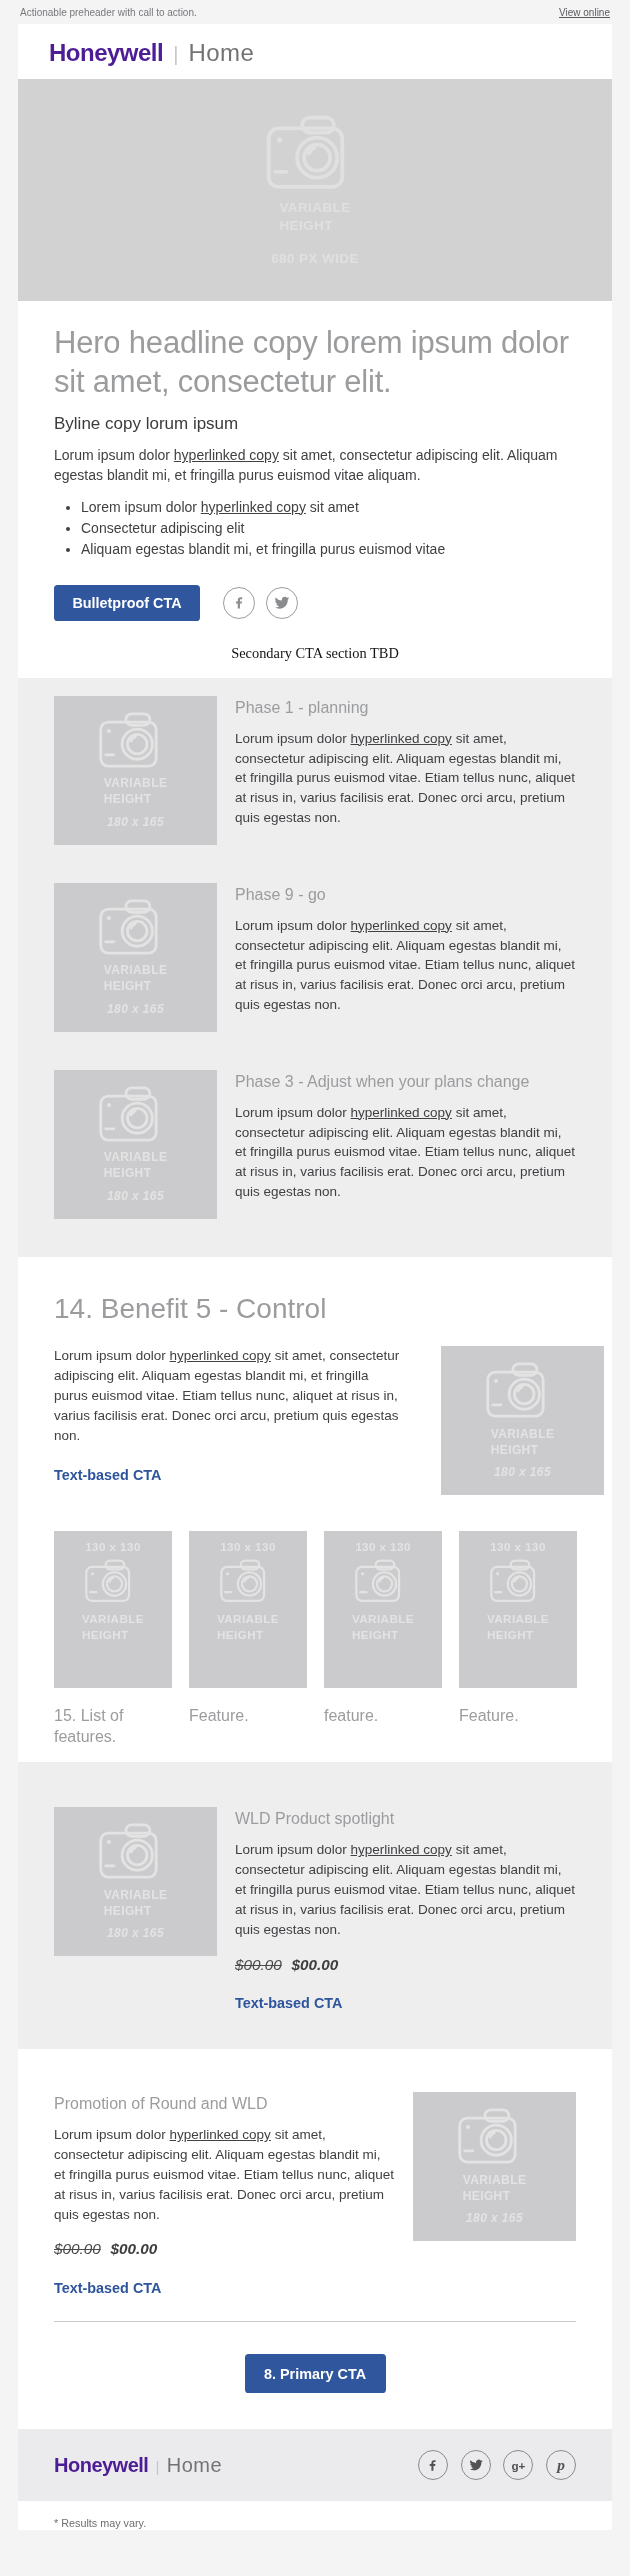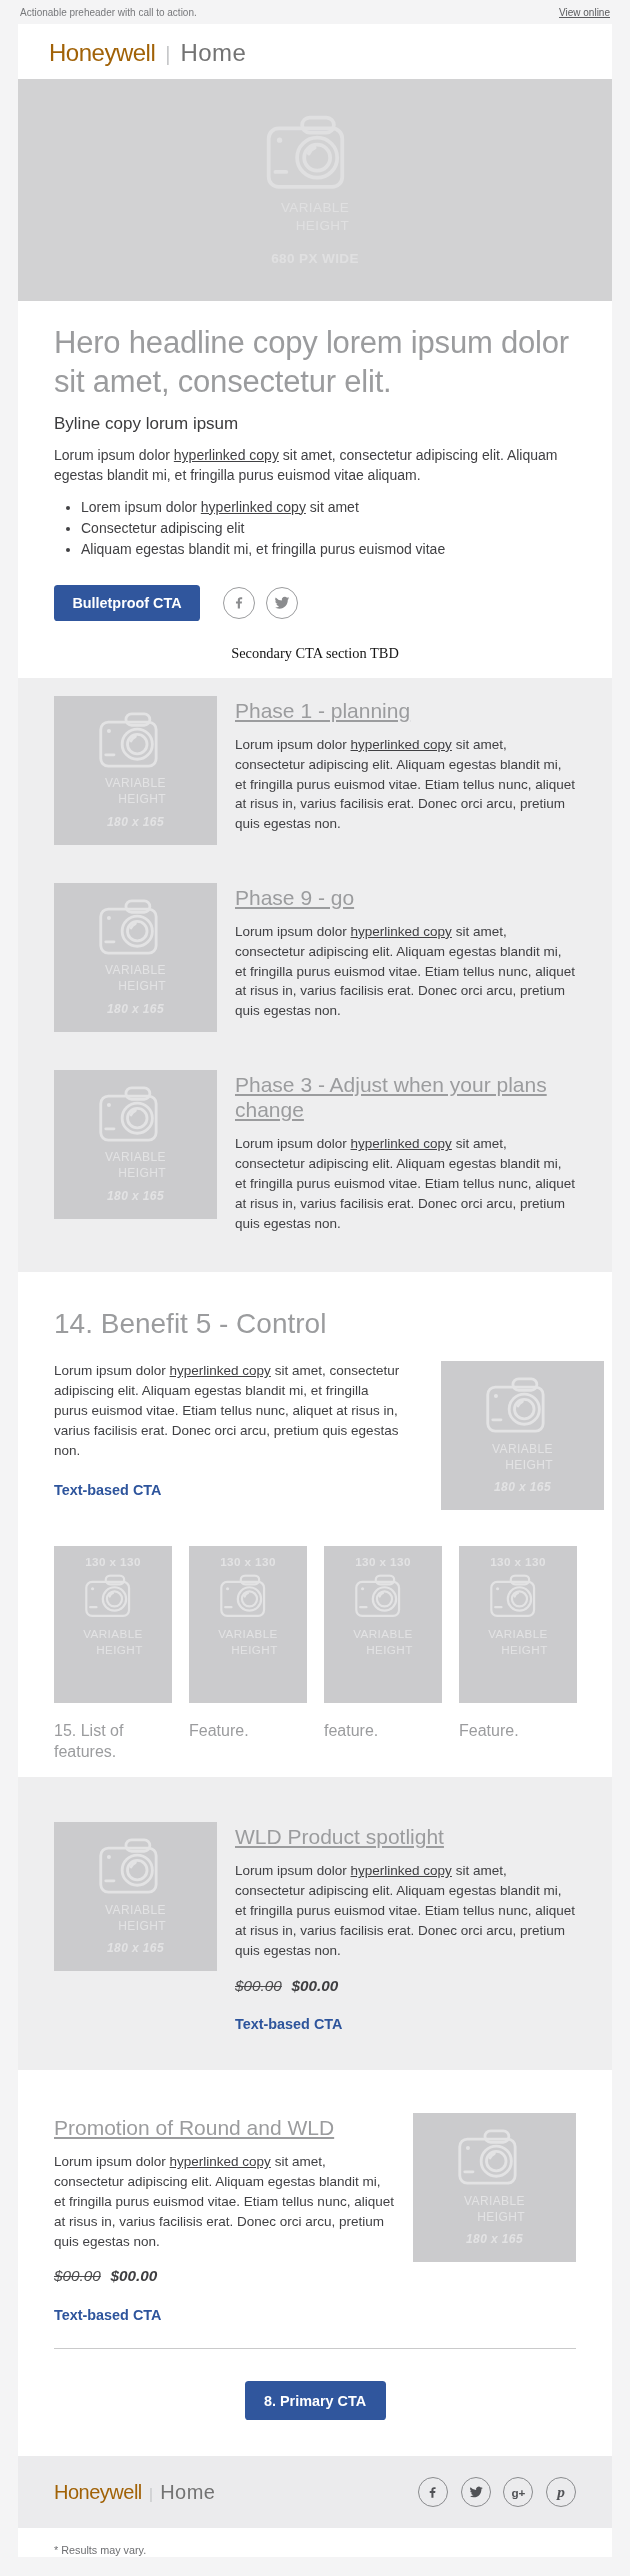--- a/index.html
+++ b/index.html
@@ -16,29 +16,29 @@
   .preheader { display:flex; justify-content:space-between; align-items:center;
     padding:7.2px 20px 6.3px; font-size:10px; color:#77787b; }
   .preheader a { color:#5a5b5e; text-decoration:underline; }
 
   
   .email { width:594px; margin:0 auto; background:#ffffff; }
 
   
   .logo-band { display:flex; align-items:baseline; padding:14.4px 31px 12.6px; }
   .brand { text-decoration:none; display:flex; align-items:baseline; }
-  .brand-red { font-size:24px; font-weight:normal; color:#a16207; letter-spacing:-0.5px; }
+  .brand-red { font-size:24px; font-weight:bold; color:#4c1d95; letter-spacing:-0.5px; }
   .brand-sep { font-size:20px; color:#c6c7c9; margin:0 10px; font-weight:normal; }
   .brand-home { font-size:24px; color:#737373; letter-spacing:0.5px; }
 
   
   .cam { fill:none; stroke:currentColor; stroke-width:4.5; stroke-linecap:round; }
   .hero-img { height:222px; background:#d2d2d3; color:#e0e0e1;
     display:flex; flex-direction:column; align-items:center; justify-content:center; }
-  .ph-label { font-weight:normal; font-size:13.5px; text-align:right; line-height:1.35; letter-spacing:0.4px; margin-top:7.2px; }
+  .ph-label { font-weight:bold; font-size:13.5px; text-align:left; line-height:1.35; letter-spacing:0.4px; margin-top:7.2px; }
   .ph-size  { font-weight:bold; font-size:13.5px; letter-spacing:0.4px; margin-top:16px; }
   .ph-180 { width:163px; height:149px; flex:none; background:#cbcbcd; color:#e3e3e4;
     display:flex; flex-direction:column; align-items:center; justify-content:center; }
   .ph-180 .ph-label { font-size:12px; margin-top:5.4px; }
   .ph-180 .ph-size  { font-size:12px; margin-top:7.2px;font-style:italic; }
   .feat-ph { width:118px; height:157px; background:#cbcbcd; color:#e3e3e4;
     display:flex; flex-direction:column; align-items:center; padding-top:9px; }
   .feat-ph .ph-size { margin:0 0 5.4px; font-size:11.7px; }
   .feat-ph .ph-label { font-size:11.7px; margin-top:7.2px; }
 
@@ -62,21 +62,21 @@
 
   
   .secondary-note { font-family:"Liberation Serif", serif; font-size:14.4px; color:#141414;
     text-align:center; padding:23.4px 0 16px; }
 
   
   .section-gray { background:#eeeeef; }
   .phases { padding:18px 36px 38px; }
   .phase { display:flex; gap:18px; }
   .phase + .phase { margin-top:38px; }
-  .sec-title { font-size:21px; font-weight:normal; color:#9b9c9e; margin:1.8px 0 11.7px; line-height:1.22;text-decoration:underline; }
+  .sec-title { font-size:16px; font-weight:normal; color:#9b9c9e; margin:1.8px 0 11.7px; line-height:1.22; }
   .p-sm { font-size:13.5px; color:#414144; line-height:1.47; margin:0; }
   .p-sm a { color:inherit; text-decoration:underline; }
 
   
   .benefit { padding:27px 36px 14.4px; }
   .big-title { font-size:28px; font-weight:normal; color:#9b9c9e; margin:9px 0 21.6px; }
   .benefit-cols { display:flex; gap:18px; }
   .benefit-text { width:351px; flex:none; }
   .text-cta { display:inline-block; margin-top:21.6px; color:#2d549c; font-weight:bold;
     font-size:14.4px; text-decoration:none; }

